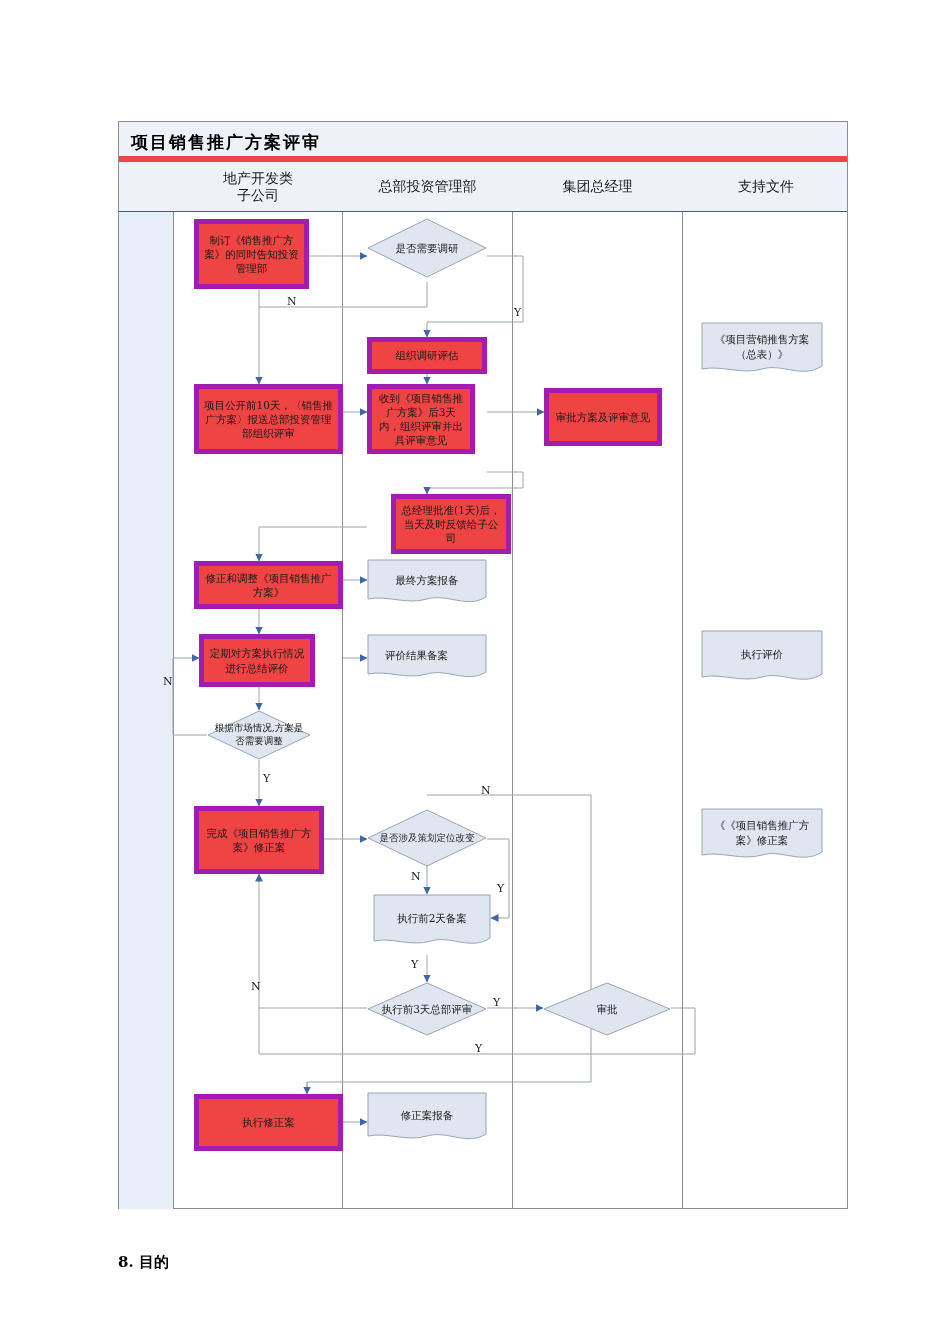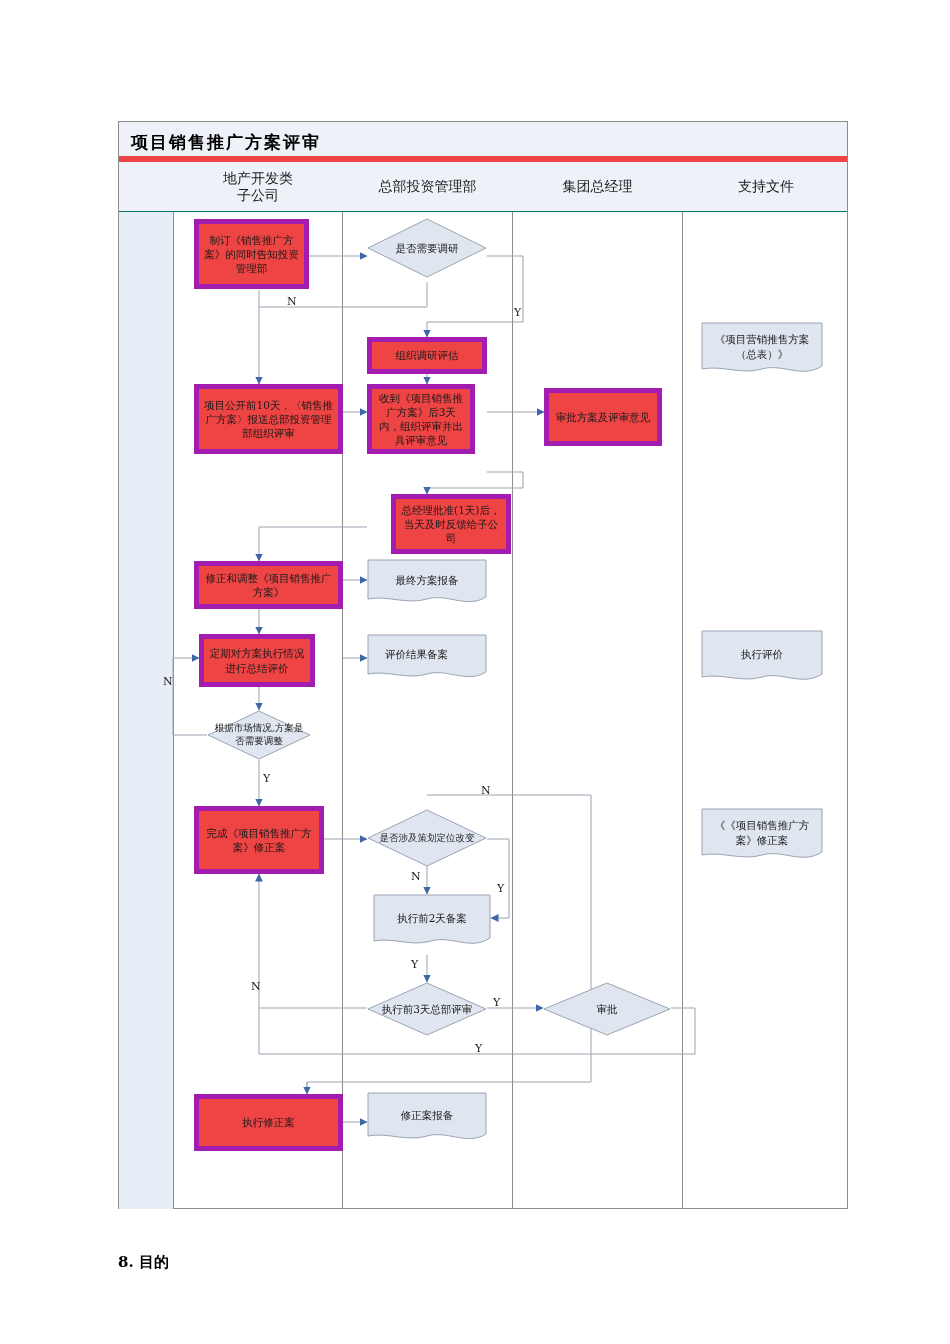--- a/index.html
+++ b/index.html
@@ -205,21 +205,21 @@
     <svg width="120" height="50">
         <path d="M1,1 H119 V38 C100,50 80,34 60,40 C40,46 20,36 1,40 Z" fill="#dfe6f0" stroke="#9aa4b2"></path>
       </svg>
     <span class="doctext" style="margin-top:-8px">最终方案报备</span>
   </div>
 
   <div class="node proc" style="left:80px;top:512px;width:116px;height:53px;">
     <span>定期对方案执行情况进行总结评价</span>
   </div>
 
-  <div class="node doc" style="left:248px;top:512px;width:99px;height:50px;font-family:Liberation Mono, monospace;">
+  <div class="node doc" style="left:248px;top:512px;width:99px;height:50px;">
     <svg width="120" height="50">
         <path d="M1,1 H119 V38 C100,50 80,34 60,40 C40,46 20,36 1,40 Z" fill="#dfe6f0" stroke="#9aa4b2"></path>
       </svg>
     <span class="doctext" style="margin-top:-8px">评价结果备案</span>
   </div>
 
   <div class="node diamond" style="left:88px;top:588px;width:104px;height:50px;">
     <svg width="104" height="50">
         <polygon points="52,1 103,25 52,49 1,25" fill="#dfe6f0" stroke="#9aa4b2"></polygon>
       </svg>

